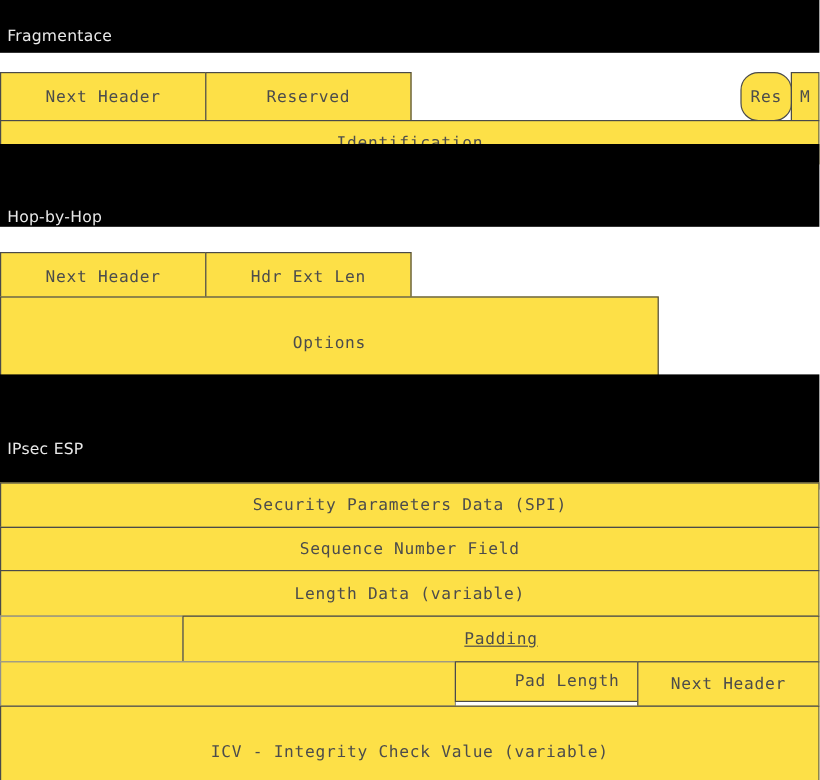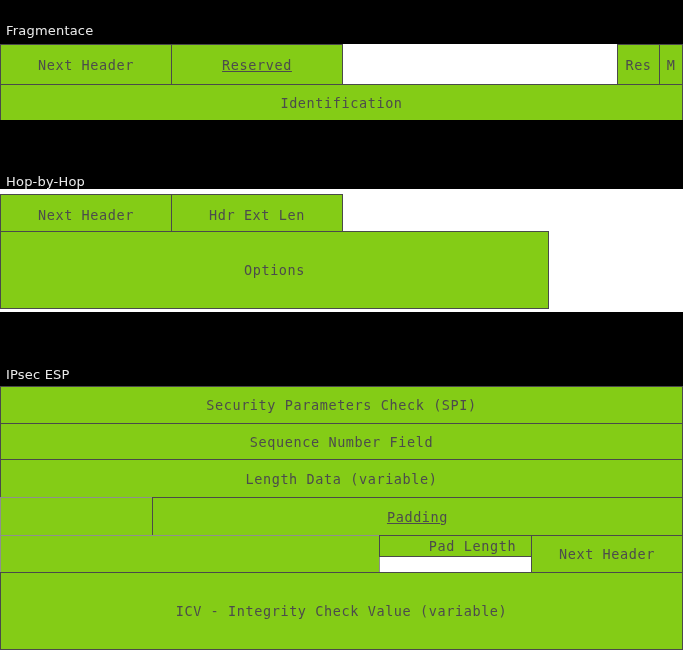--- a/index.html
+++ b/index.html
@@ -45,53 +45,54 @@
 
   
   .block {
     position: absolute;
     left: 0;
     width: 683px;
   }
   .cell {
     position: absolute;
     box-sizing: border-box;
-    background: #84cc16;
+    background: #fde047;
     border: 1px solid #4a4a4a;
     color: #4c4c4c;
     font-size: 13.5px;
     display: flex;
     align-items: center;
     justify-content: center;
     text-align: left;
     white-space: nowrap;
     overflow: hidden;
     letter-spacing: 0.6px;
+    margin-top: 16px;
   }
   .cell.plain {
     border: 1px solid #8f8f8f;
   }
   .cell.empty {
     color: transparent;
   }
 </style>
 </head>
 <body>
 
 <div class="diagram">
 
   <div class="band" style="top:0px; height:44px;">
     <div class="band-title" style="top:7px;">Fragmentace</div>
   </div>
 
   <div class="block" style="top:44px; height:76px;">
 
     <div class="cell" style="left:0px;   top:0px;  width:172px; height:41px;">Next Header</div>
-    <div class="cell" style="left:171px; top:0px;  width:172px; height:41px;text-decoration:underline;">Reserved</div>
-    <div class="cell" style="left:617px; top:0px;  width:43px;  height:41px;">Res</div>
+    <div class="cell" style="left:171px; top:0px;  width:172px; height:41px;">Reserved</div>
+    <div class="cell" style="left:617px; top:0px;  width:43px;  height:41px;border-radius:15px;">Res</div>
     <div class="cell" style="left:659px; top:0px;  width:24px;  height:41px;">M</div>
 
     <div class="cell" style="left:0px;   top:40px; width:683px; height:37px;">Identification</div>
   </div>
 
   <div class="band" style="top:120px; height:69px;">
     <div class="band-title" style="top:38px;">Hop-by-Hop</div>
   </div>
 
   <div class="block" style="top:194px; height:118px;">
@@ -101,32 +102,32 @@
 
     <div class="cell" style="left:0px;   top:37px; width:549px; height:78px;">Options</div>
   </div>
 
   <div class="band" style="top:312px; height:96px;text-align:right;">
     <div class="band-title" style="top:39px;">IPsec ESP</div>
   </div>
 
   <div class="block" style="top:386px; height:264px;">
 
-    <div class="cell" style="left:0px;   top:0px;   width:683px; height:38px;">Security Parameters Check (SPI)</div>
+    <div class="cell" style="left:0px;   top:0px;   width:683px; height:38px;">Security Parameters Data (SPI)</div>
 
     <div class="cell" style="left:0px;   top:37px;  width:683px; height:37px;">Sequence Number Field</div>
 
     <div class="cell" style="left:0px;   top:73px;  width:683px; height:39px;">Length Data (variable)</div>
 
     <div class="cell empty plain" style="left:0px; top:111px; width:153px; height:39px;"></div>
 
     <div class="cell" style="left:152px; top:111px; width:531px; height:39px;text-decoration:underline;">Padding</div>
 
     <div class="cell empty plain" style="left:0px; top:149px; width:380px; height:38px;"></div>
 
-    <div class="cell" style="left:379px; top:149px; width:153px; height:22px;padding-left:34px;">Pad Length</div>
+    <div class="cell" style="left:379px; top:149px; width:153px; height:34px;padding-left:34px;">Pad Length</div>
 
     <div class="cell" style="left:531px; top:149px; width:152px; height:38px;">Next Header</div>
 
     <div class="cell" style="left:0px;   top:186px; width:683px; height:78px;">ICV - Integrity Check Value (variable)</div>
   </div>
 
 </div>
 
 </body></html>

